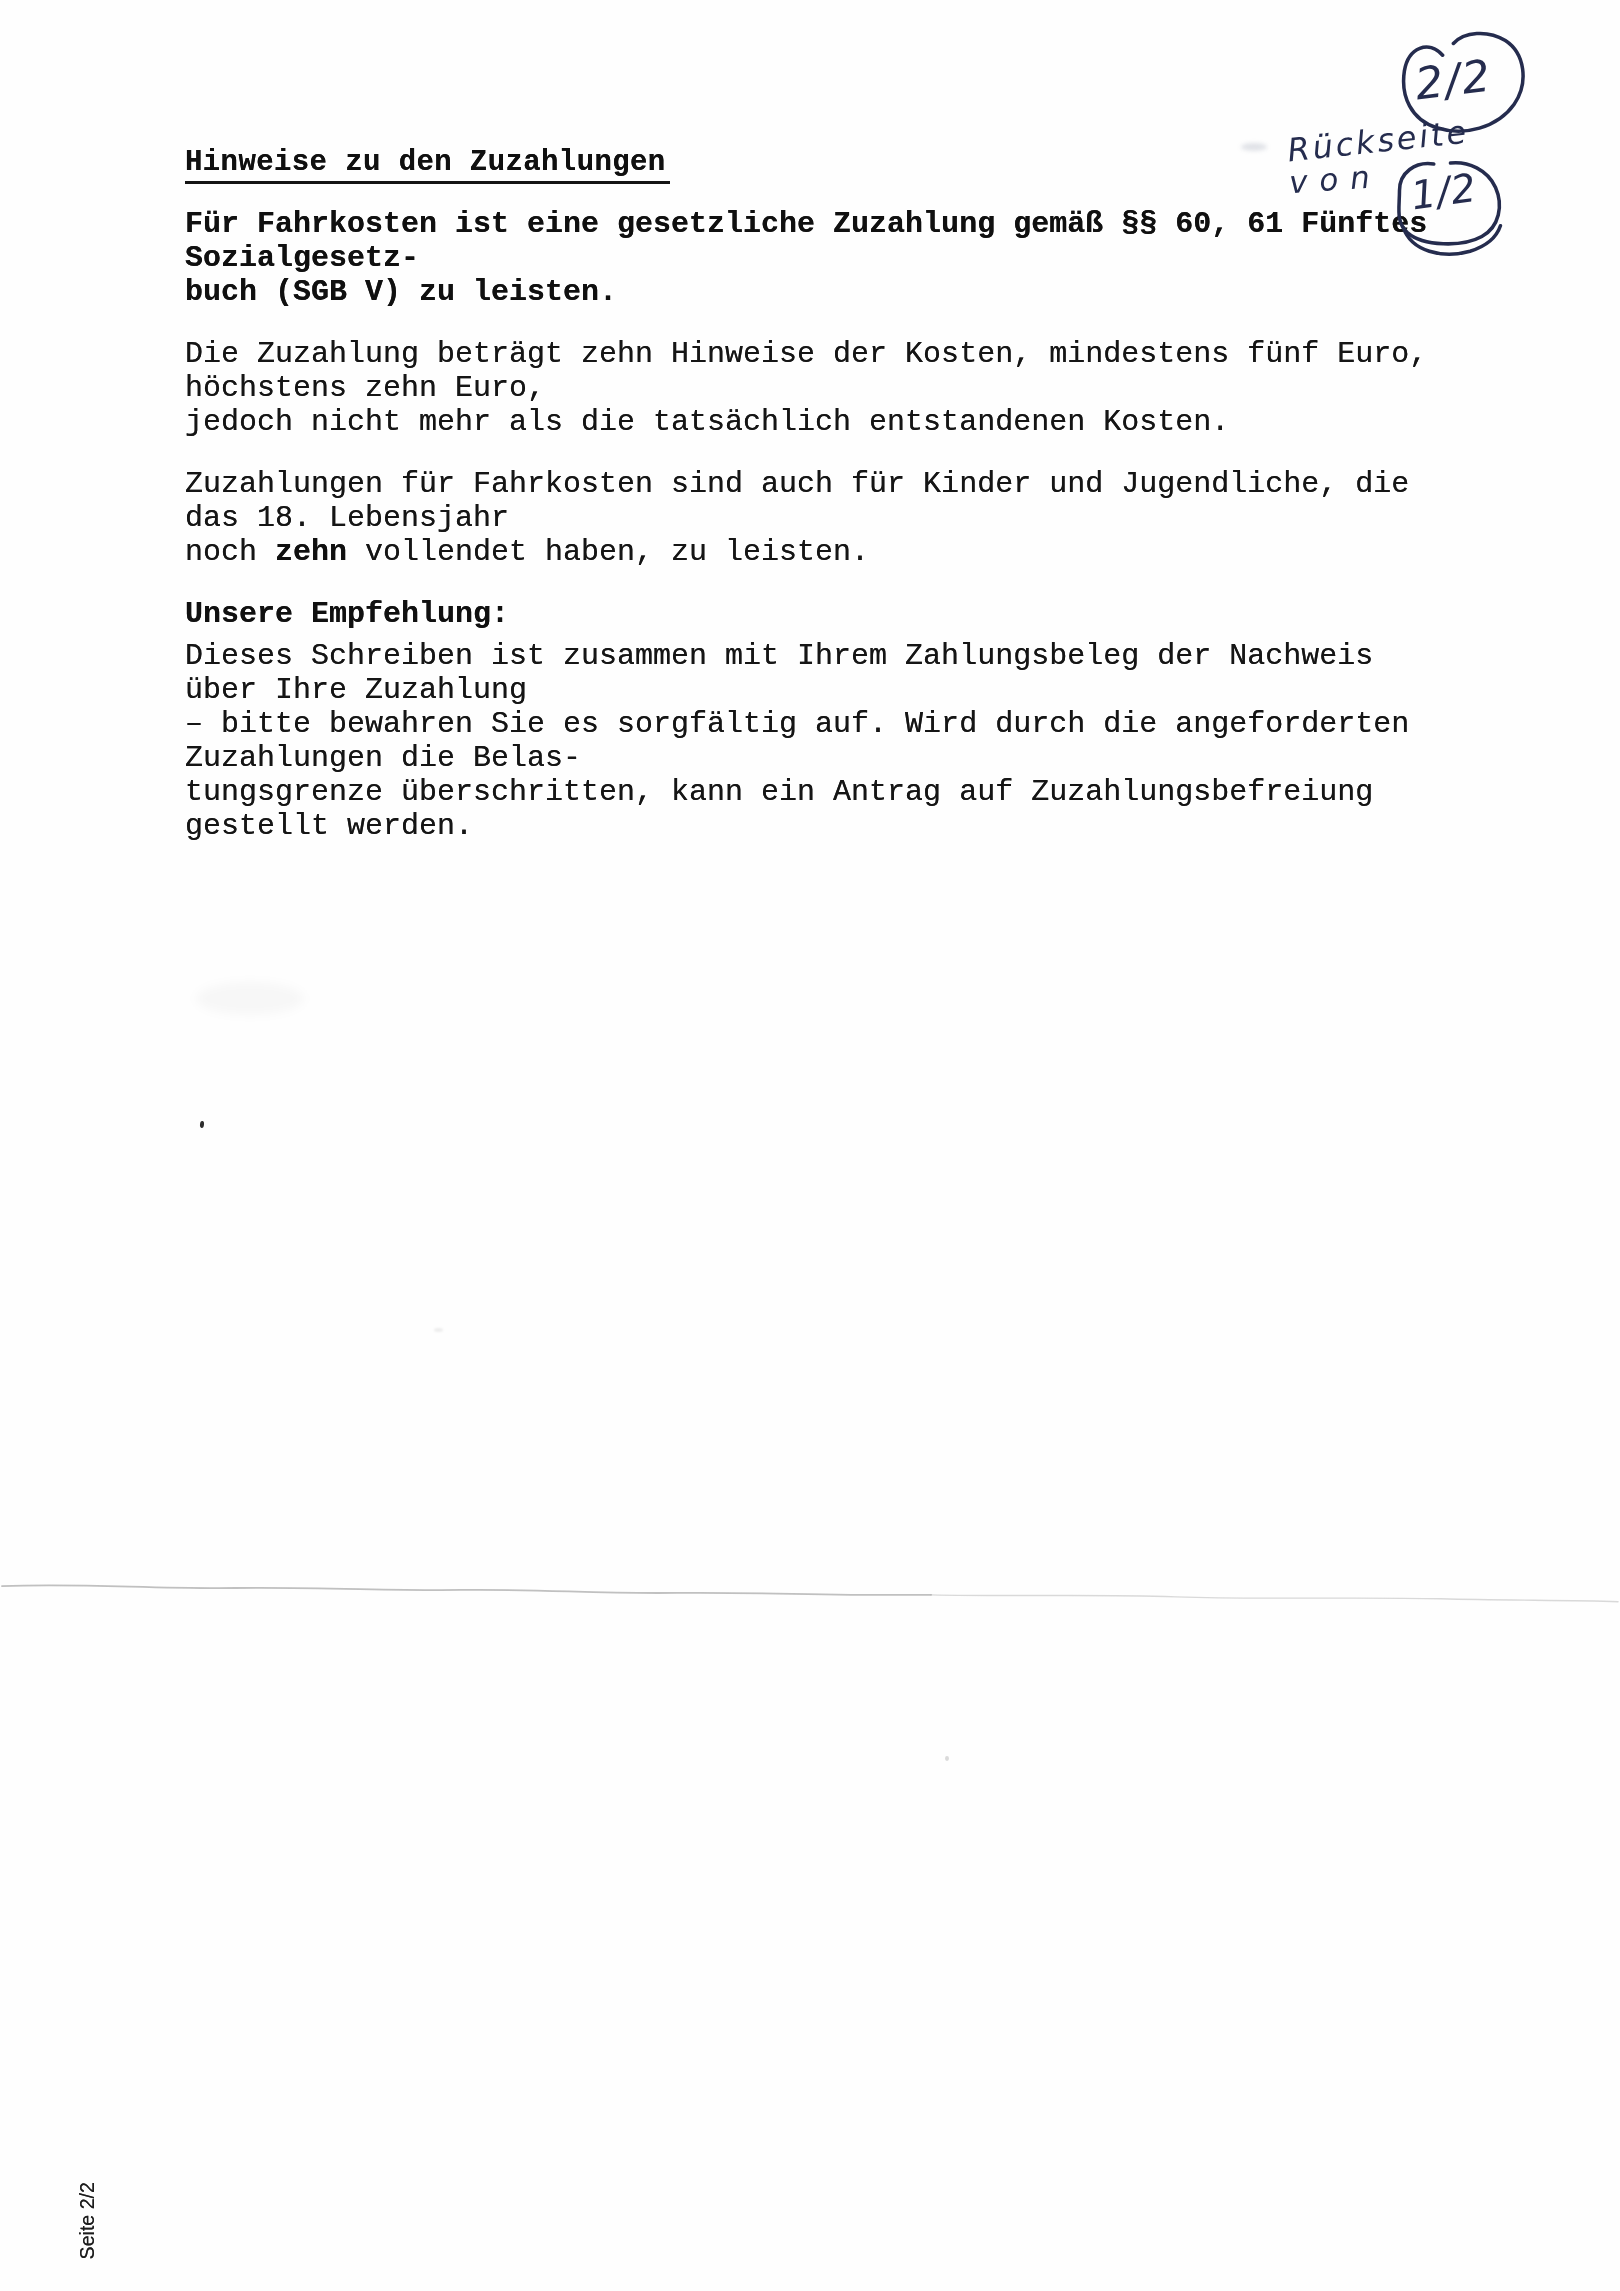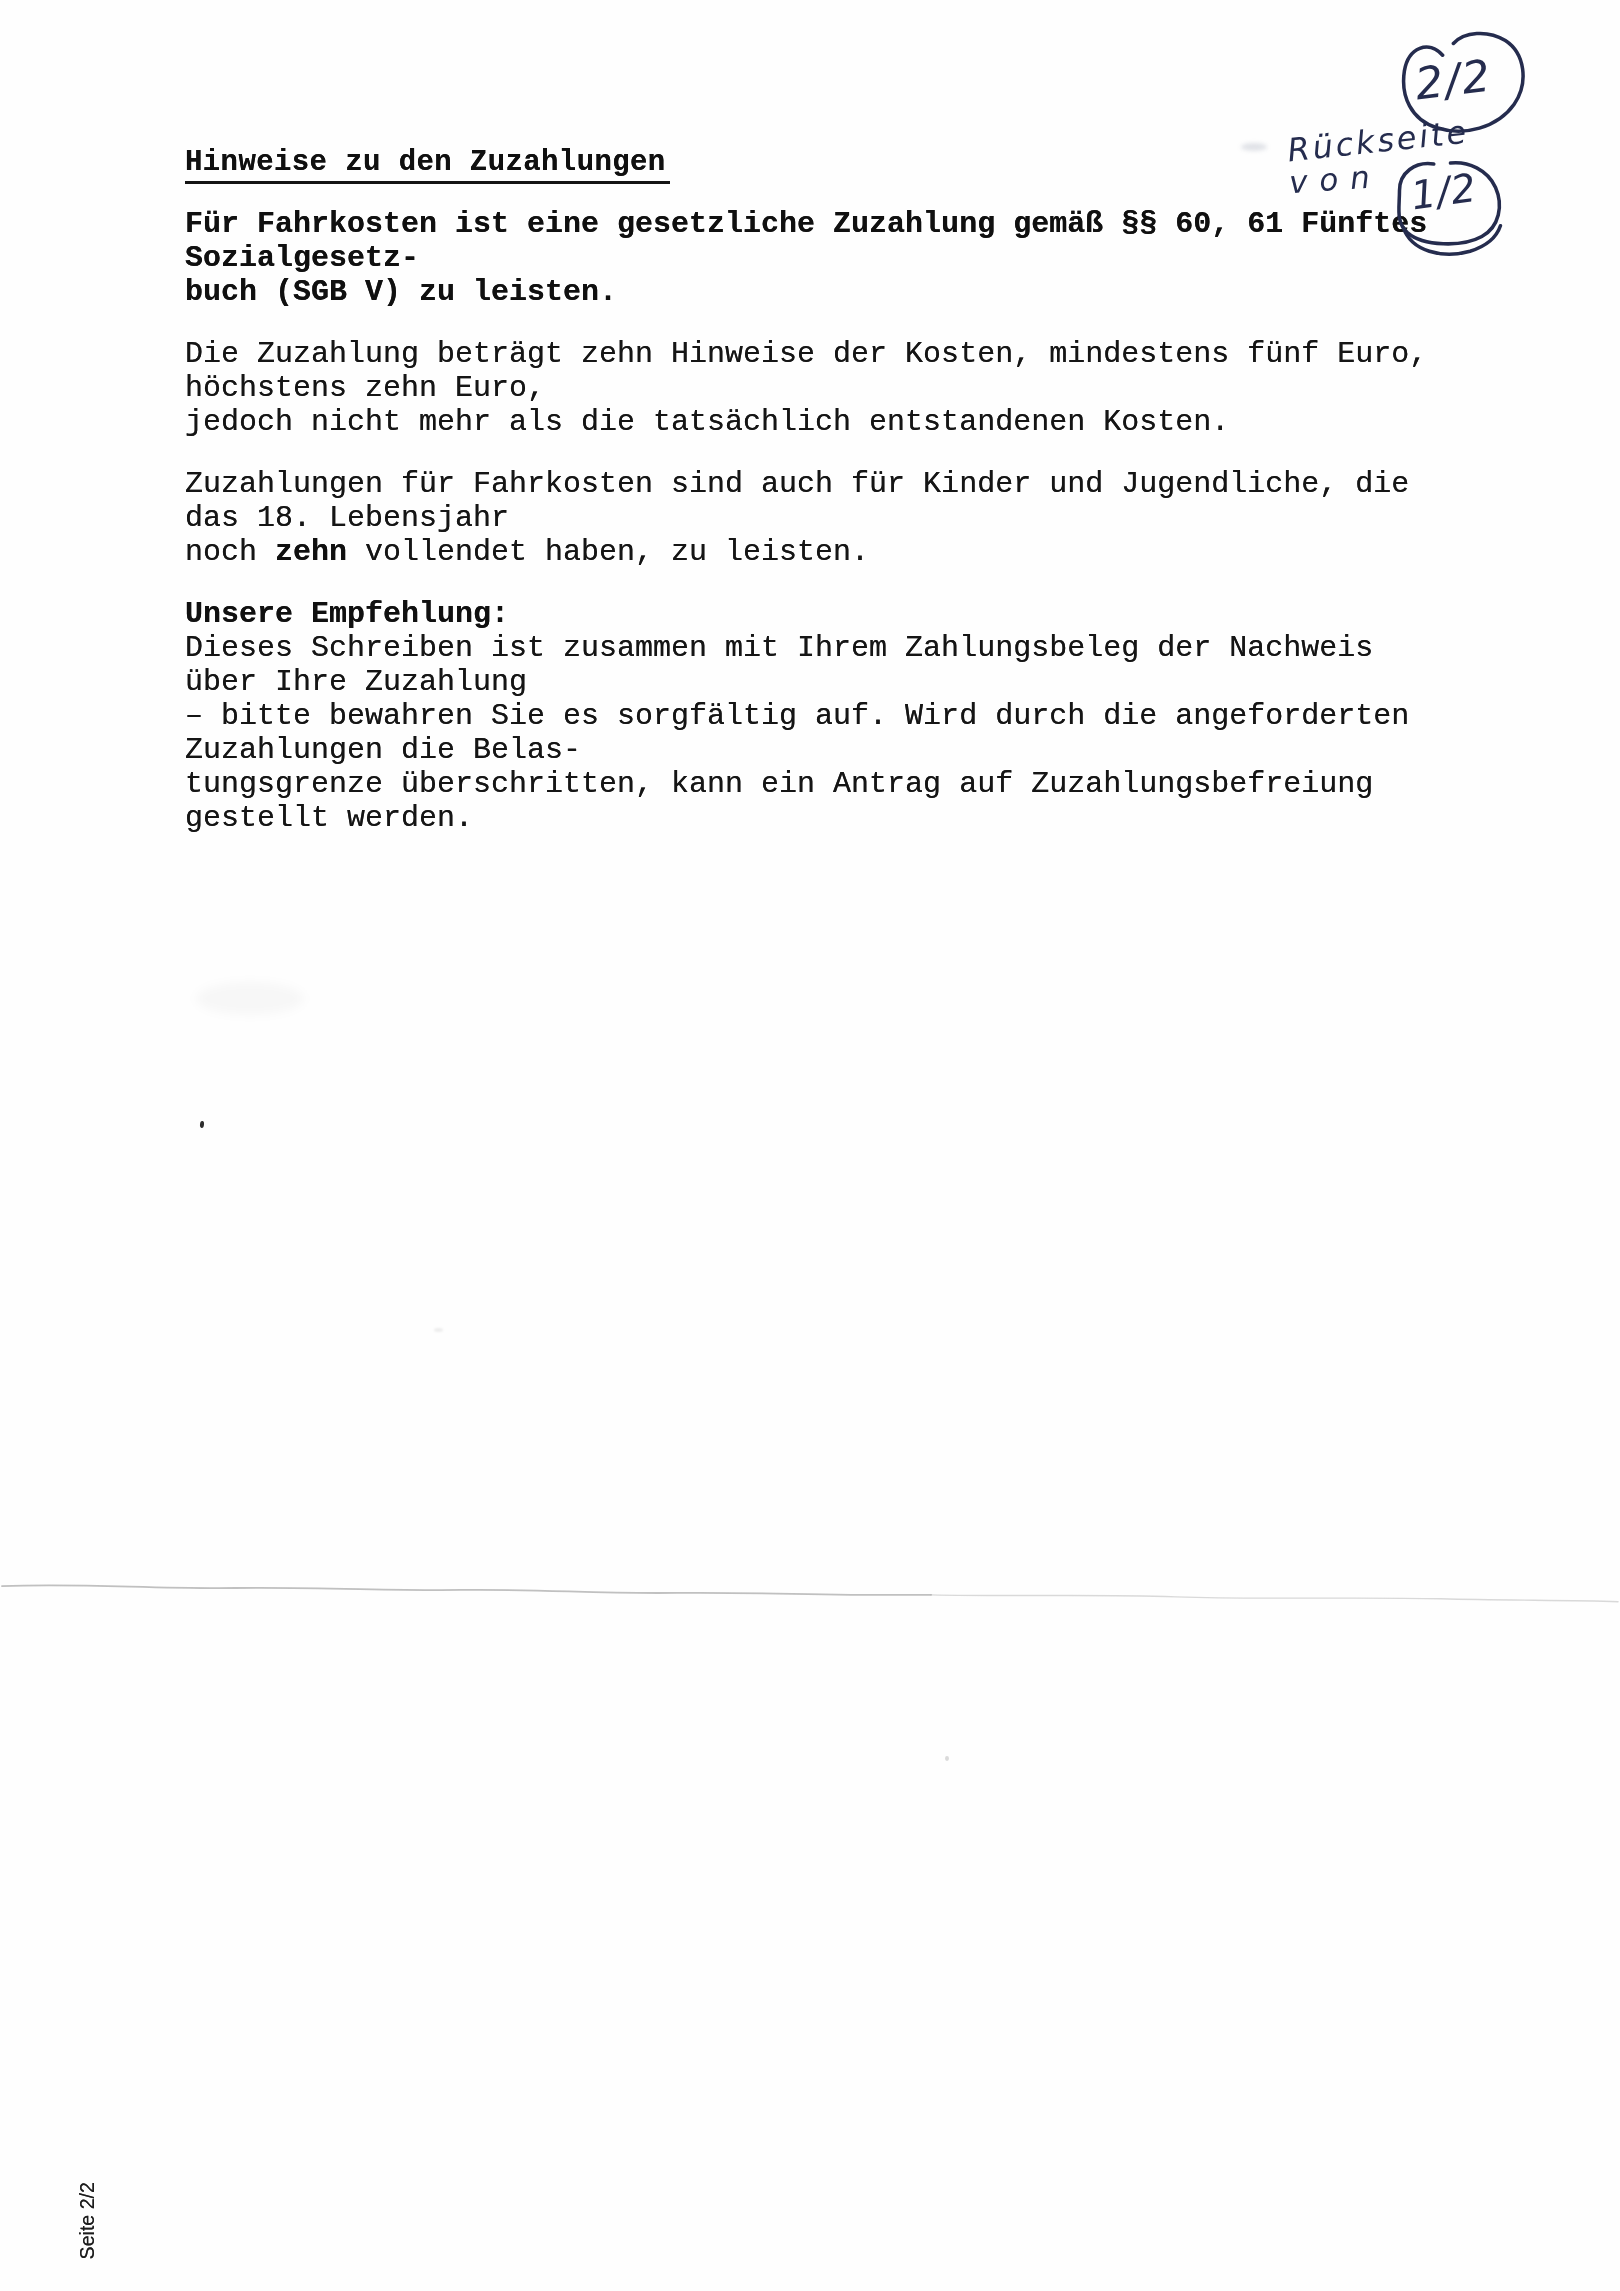--- a/index.html
+++ b/index.html
@@ -32,21 +32,21 @@
     border-bottom: 3.9px solid #141414;
     text-shadow: 0 0 0.6px #222;
   }
   .content p, .content h2 {
     margin: 0 0 28px 0;
     font-size: 30px;
     line-height: 34px;
     white-space: pre-line;
     text-shadow: 0 0 0.5px #333;
   }
-  .content h2 { margin-bottom: 0; font-weight: bold; color: #101010; }
+  .content h2 { margin-bottom: 8px; font-weight: bold; color: #101010; }
   .content p.bold, .content .bold { font-weight: bold; color: #101010; }
   
   .hw {
     position: absolute;
     font-family: "DejaVu Sans", sans-serif;
     font-style: italic;
     color: var(--ink, #252c4e);
     white-space: nowrap;
   }
   .hw-marker { left: 1415px; top: 54px;  font-size: 44px; transform: rotate(-7deg); letter-spacing: 2px; }

